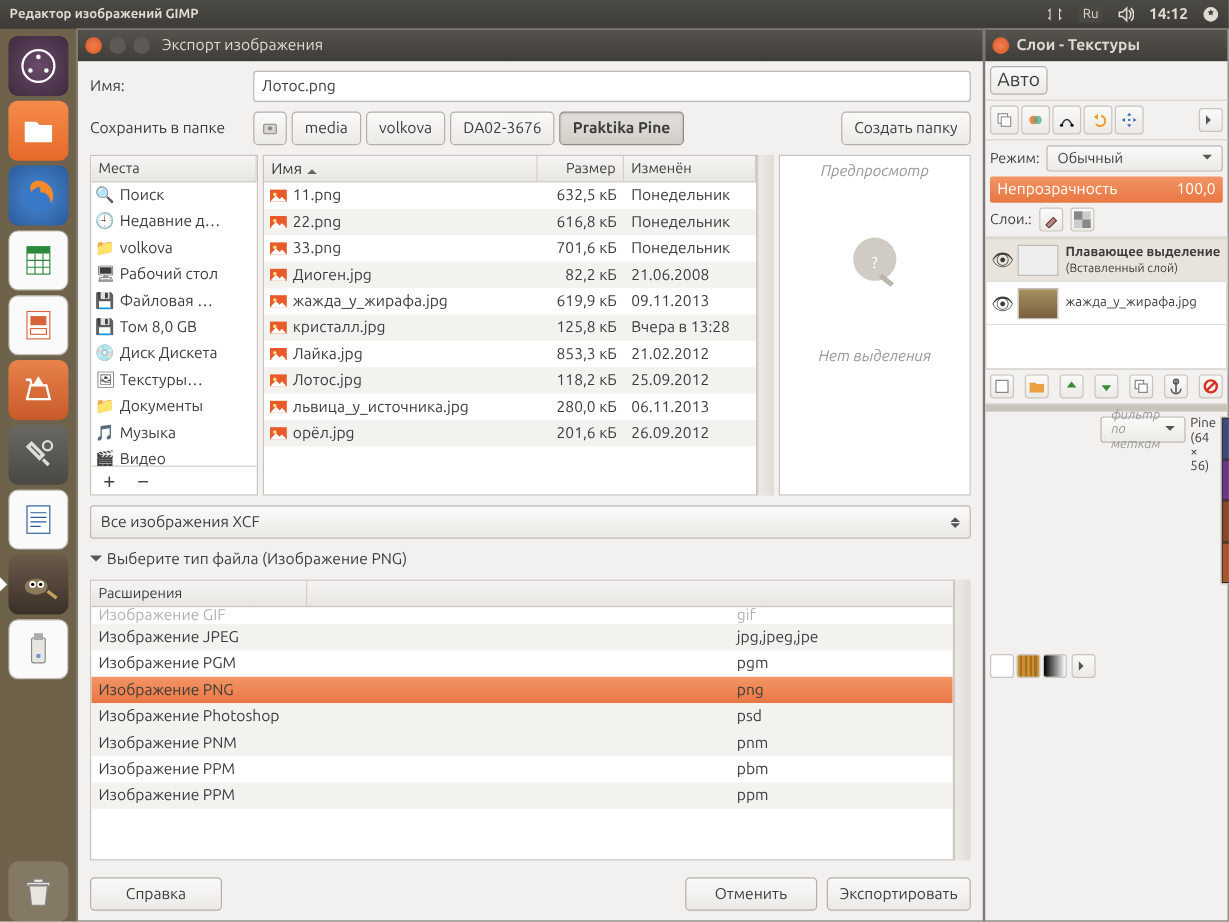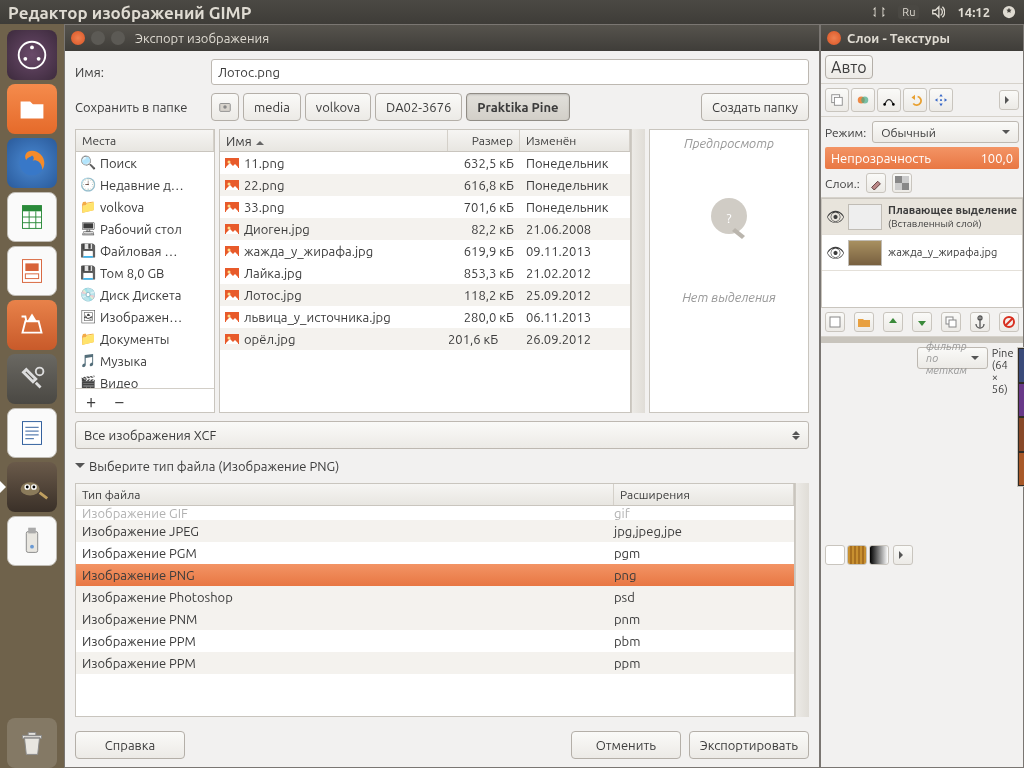--- a/index.html
+++ b/index.html
@@ -1,18 +1,18 @@
 <!DOCTYPE html>
 <html><head>
 <meta charset="utf-8">
 <style>
 *{box-sizing:border-box;margin:0;padding:0;font-family:"Ubuntu","Liberation Sans",sans-serif;font-size:13px;color:#3c3c3c}
 body{width:1024px;height:768px;overflow:hidden;background:#8a7a5a;position:relative}
 .topbar{height:24px;background:linear-gradient(#4b4944,#3e3c38);display:flex;align-items:center;color:#dfdbd2;padding:0 8px}
-.topbar .title{font-weight:bold;font-size:17px;color:#dfdbd2}
+.topbar .title{font-weight:bold;font-size:11px;color:#dfdbd2}
 .topbar .spacer{flex:1}
 .topbar .ind{margin-left:12px;color:#dfdbd2;display:flex;align-items:center;gap:4px}
 .topbar svg{width:14px;height:14px;fill:#dfdbd2}
 .launcher{position:absolute;left:0;top:24px;width:64px;height:744px;background:rgba(60,55,50,.35);display:flex;flex-direction:column;align-items:center;padding-top:6px;gap:4px}
 .licon{width:50px;height:50px;border-radius:8px;display:flex;align-items:center;justify-content:center;position:relative}
 .licon.active::before{content:"";position:absolute;left:-7px;top:50%;width:0;height:0;border:6px solid transparent;border-left-color:#fff;transform:translateY(-50%)}
 .licon svg{width:38px;height:38px}
 .lspacer{flex:1}
 .bgimg{position:absolute;left:820px;top:24px;right:0;bottom:0;background:linear-gradient(#a09878,#7d7050)}
 .dialog{position:absolute;left:64px;top:24px;width:756px;height:744px;background:#f2f1f0;border:1px solid #7a7672;display:flex;flex-direction:column}
@@ -256,21 +256,21 @@
             <div class="lrow">
               <span class="ic" style="font-size:13px">💾</span>
               <span style="overflow:hidden;text-overflow:ellipsis;white-space:nowrap">Том 8,0 GB</span>
             </div>
             <div class="lrow">
               <span class="ic" style="font-size:13px">💿</span>
               <span style="overflow:hidden;text-overflow:ellipsis;white-space:nowrap">Диск Дискета</span>
             </div>
             <div class="lrow">
               <span class="ic" style="font-size:13px">🖼</span>
-              <span style="overflow:hidden;text-overflow:ellipsis;white-space:nowrap">Изображен…</span>
+              <span style="overflow:hidden;text-overflow:ellipsis;white-space:nowrap">Текстуры…</span>
             </div>
             <div class="lrow">
               <span class="ic" style="font-size:13px">📁</span>
               <span style="overflow:hidden;text-overflow:ellipsis;white-space:nowrap">Документы</span>
             </div>
             <div class="lrow">
               <span class="ic" style="font-size:13px">🎵</span>
               <span style="overflow:hidden;text-overflow:ellipsis;white-space:nowrap">Музыка</span>
             </div>
             <div class="lrow">
@@ -338,20 +338,30 @@
               <div class="lrow">
                 <span class="ic"><svg viewBox="0 0 16 16">
                     <rect x="1" y="3" width="14" height="10" fill="#e85a2a"></rect>
                     <circle cx="5" cy="7" r="1.5" fill="#fd8"></circle>
                     <path d="M2 12l4-4 3 3 2-2 3 3v1H2z" fill="#fff"></path>
                   </svg></span>
                 <span class="c-name" style="flex:1">жажда_у_жирафа.jpg</span>
                 <span class="c-size" style="width:72px;text-align:right;padding-right:6px">619,9 кБ</span>
                 <span class="c-mod" style="width:110px;padding-left:6px">09.11.2013</span>
               </div>
+              <div class="lrow alt">
+                <span class="ic"><svg viewBox="0 0 16 16">
+                    <rect x="1" y="3" width="14" height="10" fill="#e85a2a"></rect>
+                    <circle cx="5" cy="7" r="1.5" fill="#fd8"></circle>
+                    <path d="M2 12l4-4 3 3 2-2 3 3v1H2z" fill="#fff"></path>
+                  </svg></span>
+                <span class="c-name" style="flex:1">кристалл.jpg</span>
+                <span class="c-size" style="width:72px;text-align:right;padding-right:6px">125,8 кБ</span>
+                <span class="c-mod" style="width:110px;padding-left:6px">Вчера в 13:28</span>
+              </div>
               <div class="lrow">
                 <span class="ic"><svg viewBox="0 0 16 16">
                     <rect x="1" y="3" width="14" height="10" fill="#e85a2a"></rect>
                     <circle cx="5" cy="7" r="1.5" fill="#fd8"></circle>
                     <path d="M2 12l4-4 3 3 2-2 3 3v1H2z" fill="#fff"></path>
                   </svg></span>
                 <span class="c-name" style="flex:1">Лайка.jpg</span>
                 <span class="c-size" style="width:72px;text-align:right;padding-right:6px">853,3 кБ</span>
                 <span class="c-mod" style="width:110px;padding-left:6px">21.02.2012</span>
               </div>
@@ -375,21 +385,21 @@
                 <span class="c-size" style="width:72px;text-align:right;padding-right:6px">280,0 кБ</span>
                 <span class="c-mod" style="width:110px;padding-left:6px">06.11.2013</span>
               </div>
               <div class="lrow alt">
                 <span class="ic"><svg viewBox="0 0 16 16">
                     <rect x="1" y="3" width="14" height="10" fill="#e85a2a"></rect>
                     <circle cx="5" cy="7" r="1.5" fill="#fd8"></circle>
                     <path d="M2 12l4-4 3 3 2-2 3 3v1H2z" fill="#fff"></path>
                   </svg></span>
                 <span class="c-name" style="flex:1">орёл.jpg</span>
-                <span class="c-size" style="width:72px;text-align:left;padding-right:6px">201,6 кБ</span>
+                <span class="c-size" style="width:72px;text-align:right;padding-right:6px">201,6 кБ</span>
                 <span class="c-mod" style="width:110px;padding-left:6px">26.09.2012</span>
               </div>
             </div>
       </div>
       <div class="scroll-y"></div>
       </div>
 
       <div class="pane preview">
         <div style="color:#999;font-style:italic">Предпросмотр</div>
         <svg width="60" height="60" viewBox="0 0 60 60">
@@ -410,21 +420,20 @@
     </div>
 
     <div class="disclosure">
       <span class="tri"></span>
       <span>Выберите тип файла (Изображение PNG)</span>
     </div>
 
     <div style="display:flex;flex:1;min-height:0">
     <div class="typebox">
       <div class="colhdrs">
-        <div class="c-type">Тип файла</div>
         <div class="c-ext">Расширения</div>
       </div>
       <div class="list" id="type-list">
             <div class="trow" style="opacity: 0.4; height: 14px; overflow: hidden;">
               <span class="c-type" style="flex:1">Изображение GIF</span>
               <span class="c-ext" style="width:180px">gif</span>
             </div>
             <div class="trow alt">
               <span class="c-type" style="flex:1">Изображение JPEG</span>
               <span class="c-ext" style="width:180px">jpg,jpeg,jpe</span>

